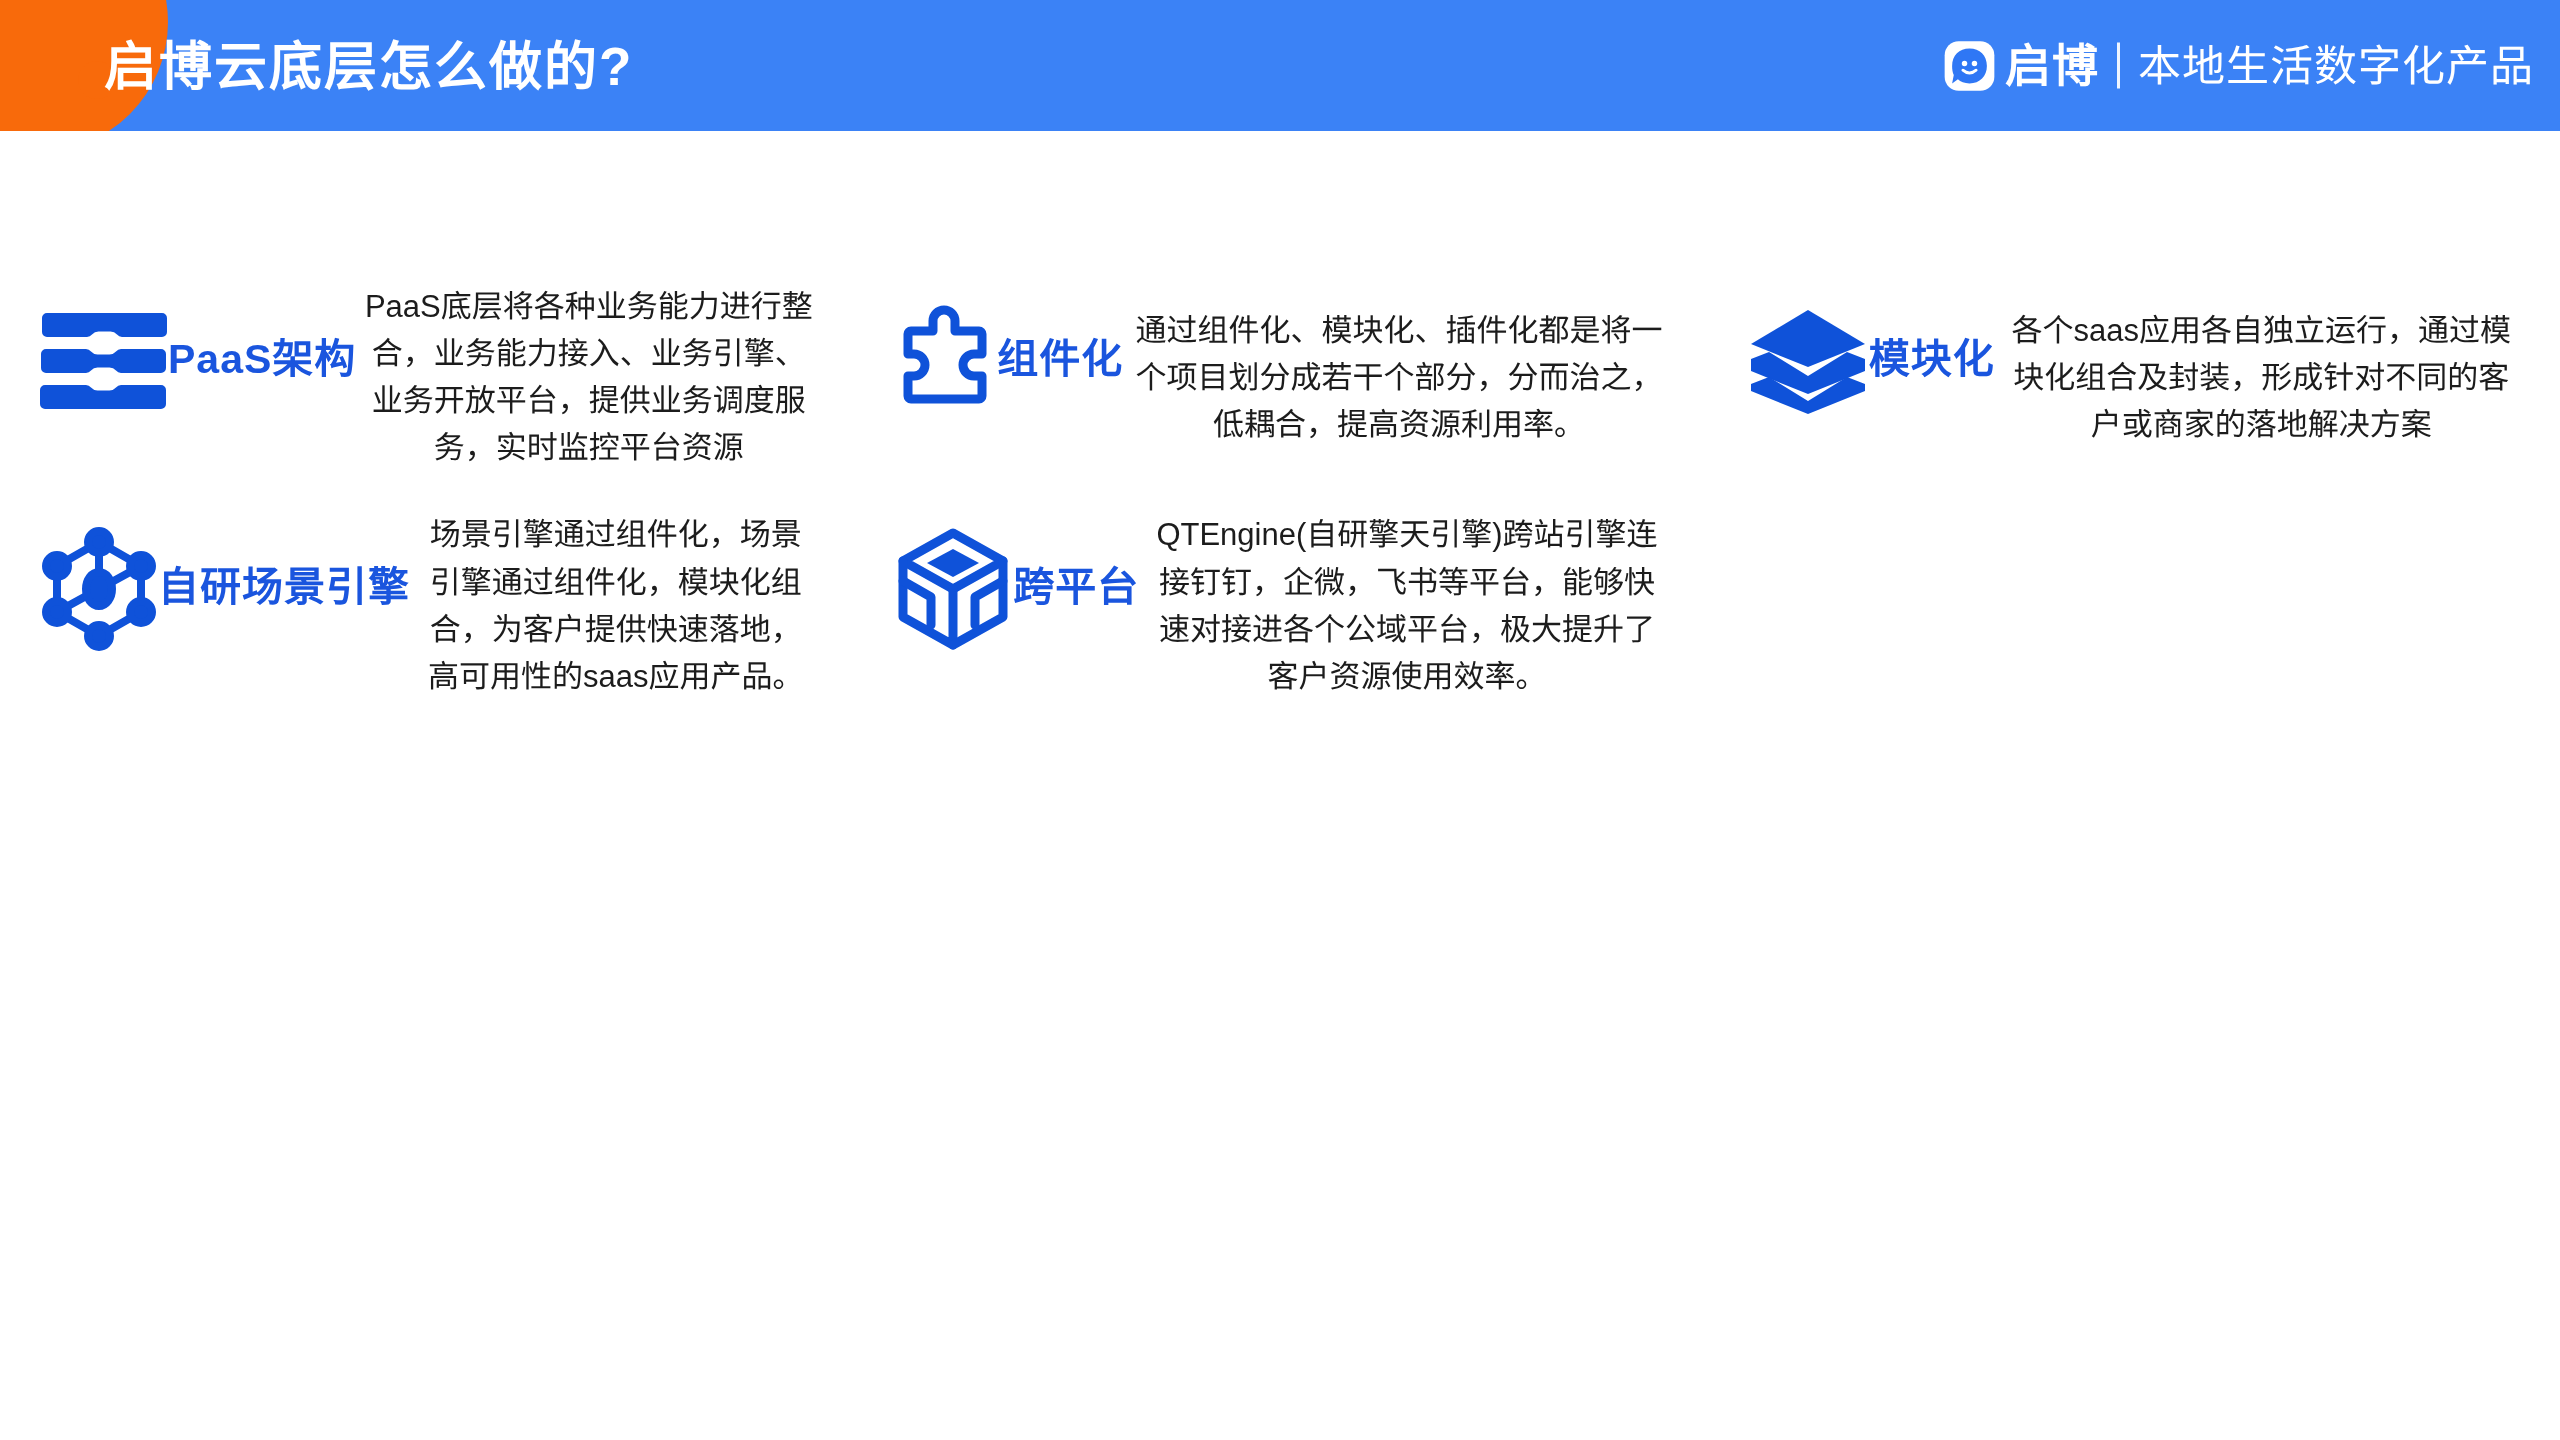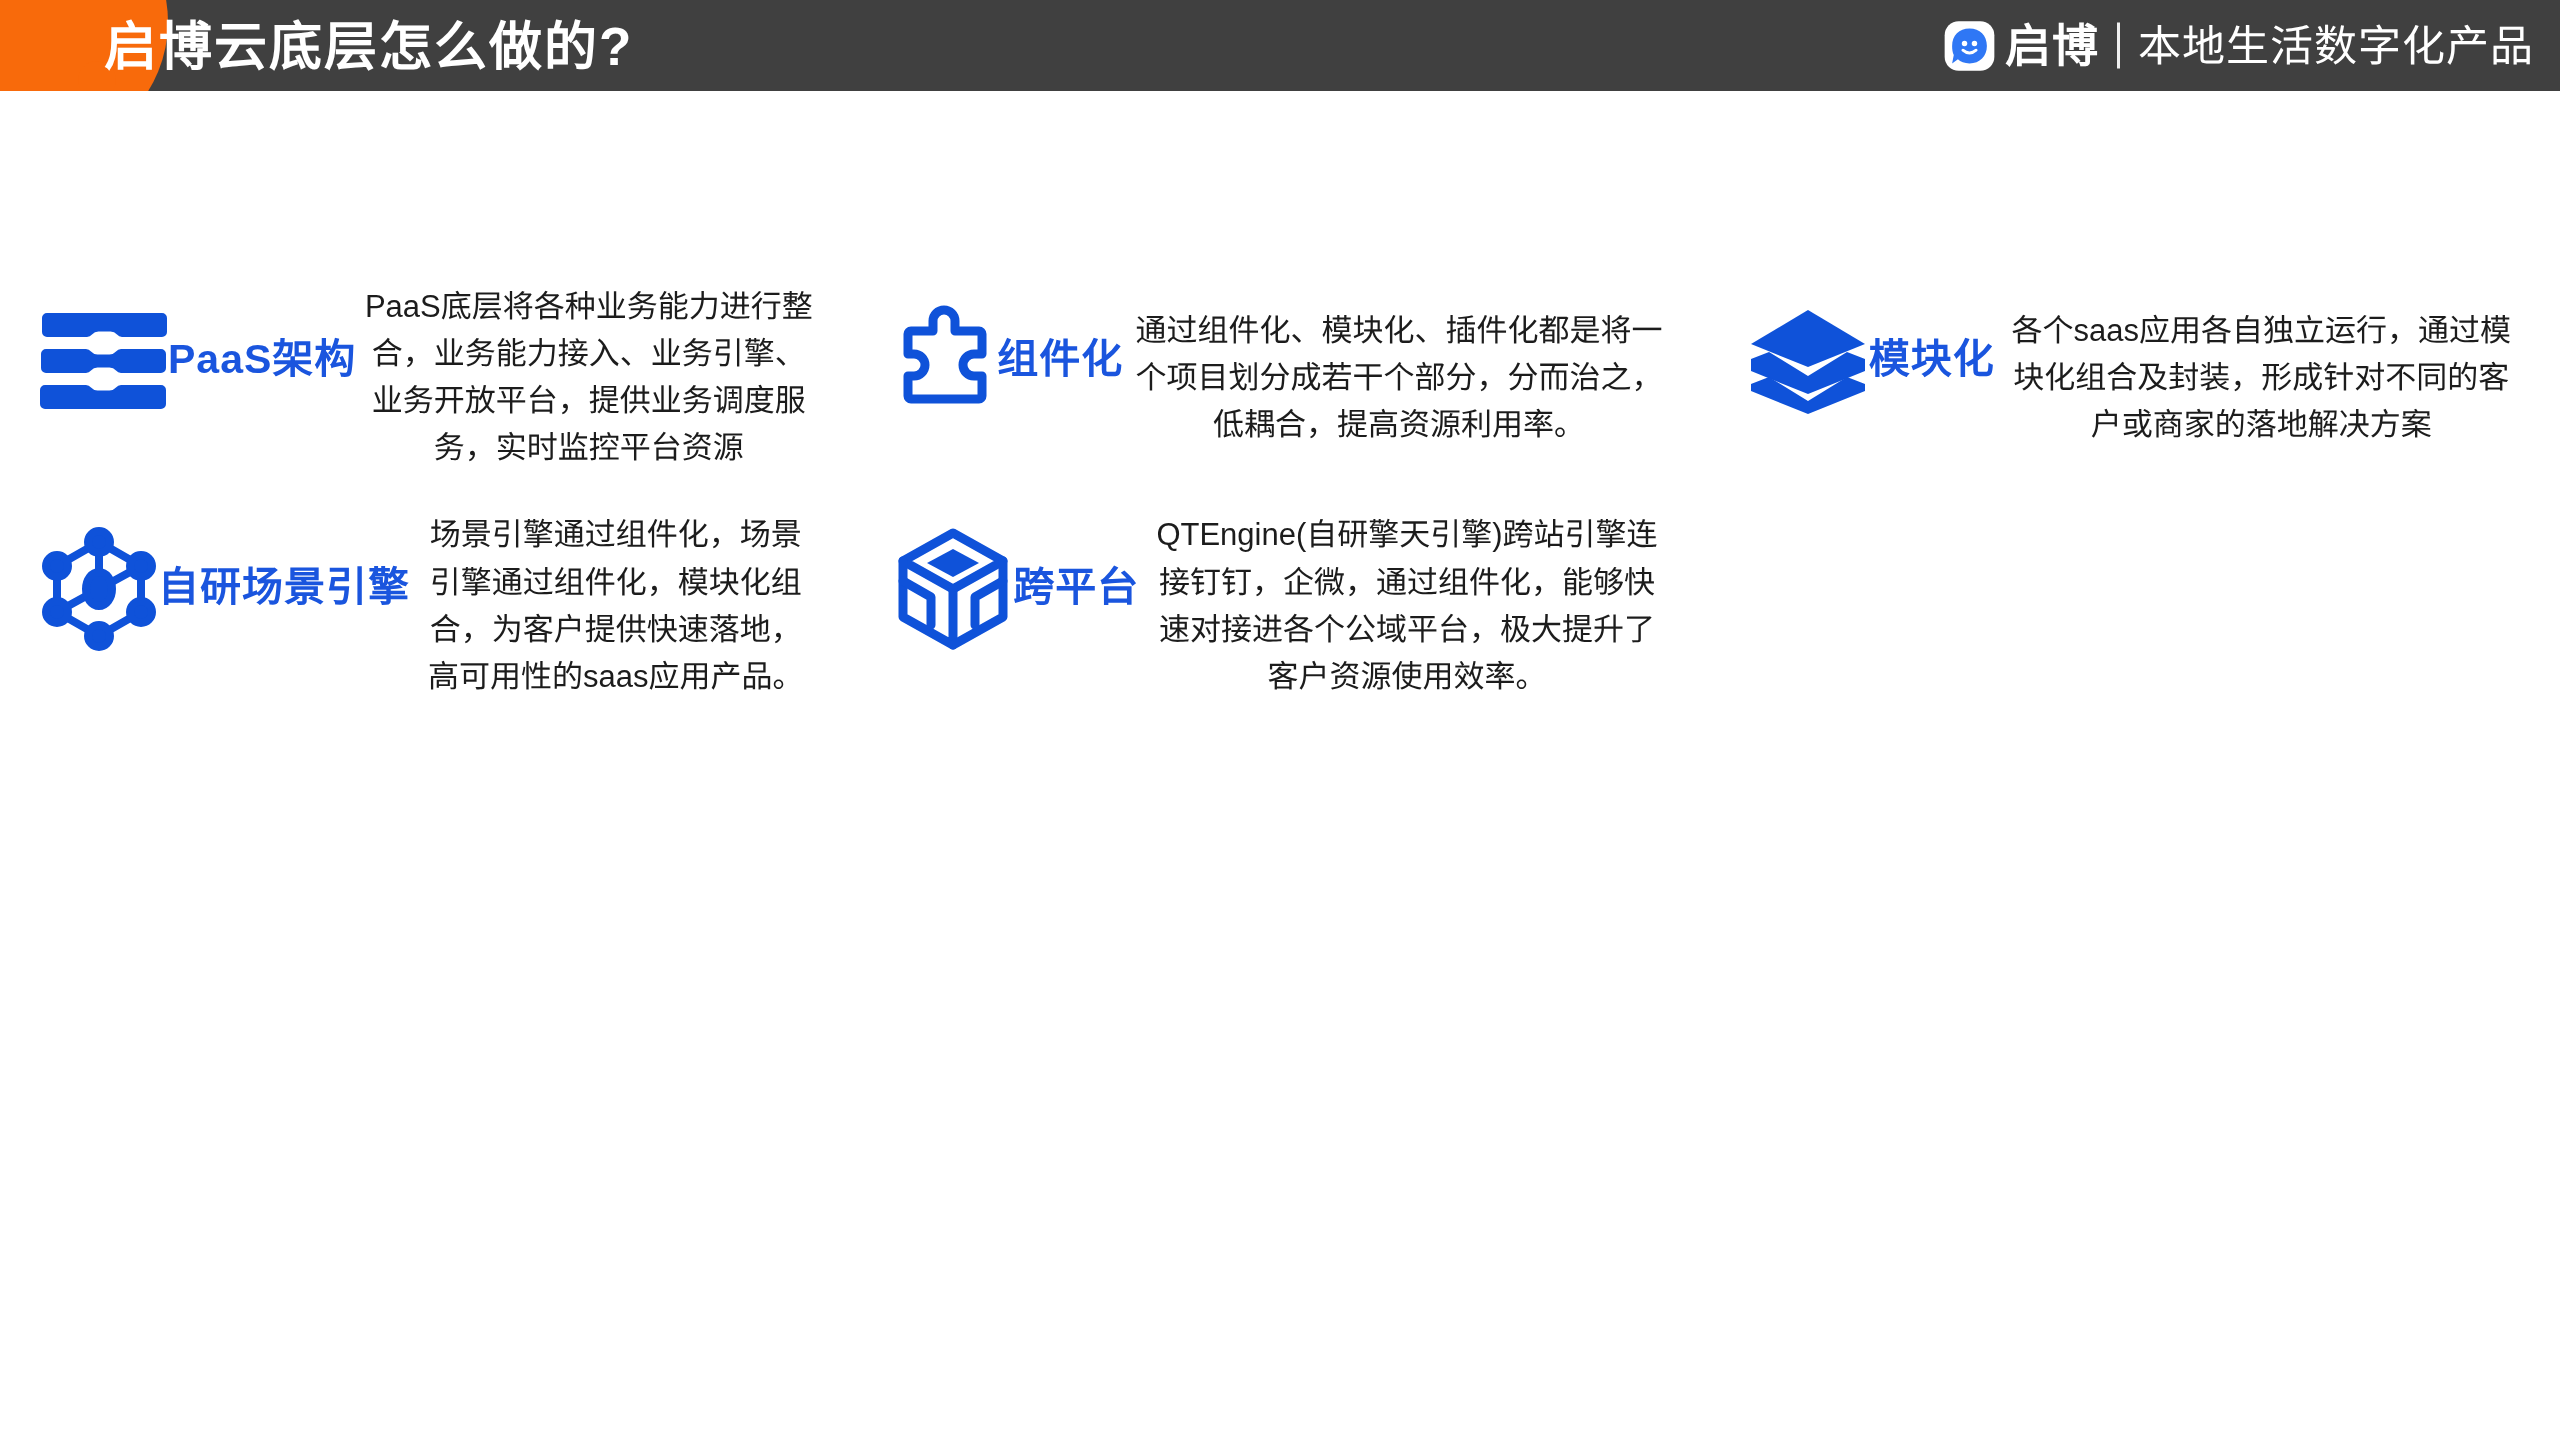--- a/index.html
+++ b/index.html
@@ -7,22 +7,22 @@
   body{
     width:2560px;height:1440px;
     background:#ffffff;
     font-family:"Liberation Sans","DejaVu Sans",sans-serif;
     overflow:hidden;
     position:relative;
   }
 
   
   .header{
-    position:absolute;left:0;top:0;width:2560px;height:91px;
-    background:#404040;
+    position:absolute;left:0;top:0;width:2560px;height:131px;
+    background:#3b82f6;
     overflow:hidden;
   }
   .deco-circle-big{
     position:absolute;left:-92px;top:-108px;
     width:260px;height:260px;border-radius:50%;
     background:#f86a0b;
   }
   .deco-circle-small{
     position:absolute;left:78px;top:61px;
     width:38px;height:38px;border-radius:50%;
@@ -192,16 +192,16 @@
           <path d="M60 8 L110 36 L60 64 L10 36 Z"></path>
           <path d="M10 36 L10 92 L60 120 L60 64"></path>
           <path d="M110 36 L110 92 L60 120"></path>
           <path d="M10 56 L38 72 L38 100"></path>
           <path d="M110 56 L82 72 L82 100"></path>
         </g>
         <path d="M60 24 L86 38 L60 52 L34 38 Z" fill="#0f52d9"></path>
       </svg>
     </div>
     <div class="card-title">跨平台</div>
-    <div class="card-desc">QTEngine(自研擎天引擎)跨站引擎连接钉钉，企微，通过组件化，能够快速对接进各个公域平台，极大提升了客户资源使用效率。</div>
+    <div class="card-desc">QTEngine(自研擎天引擎)跨站引擎连接钉钉，企微，飞书等平台，能够快速对接进各个公域平台，极大提升了客户资源使用效率。</div>
   </div>
 
 </div>
 
 </body></html>

